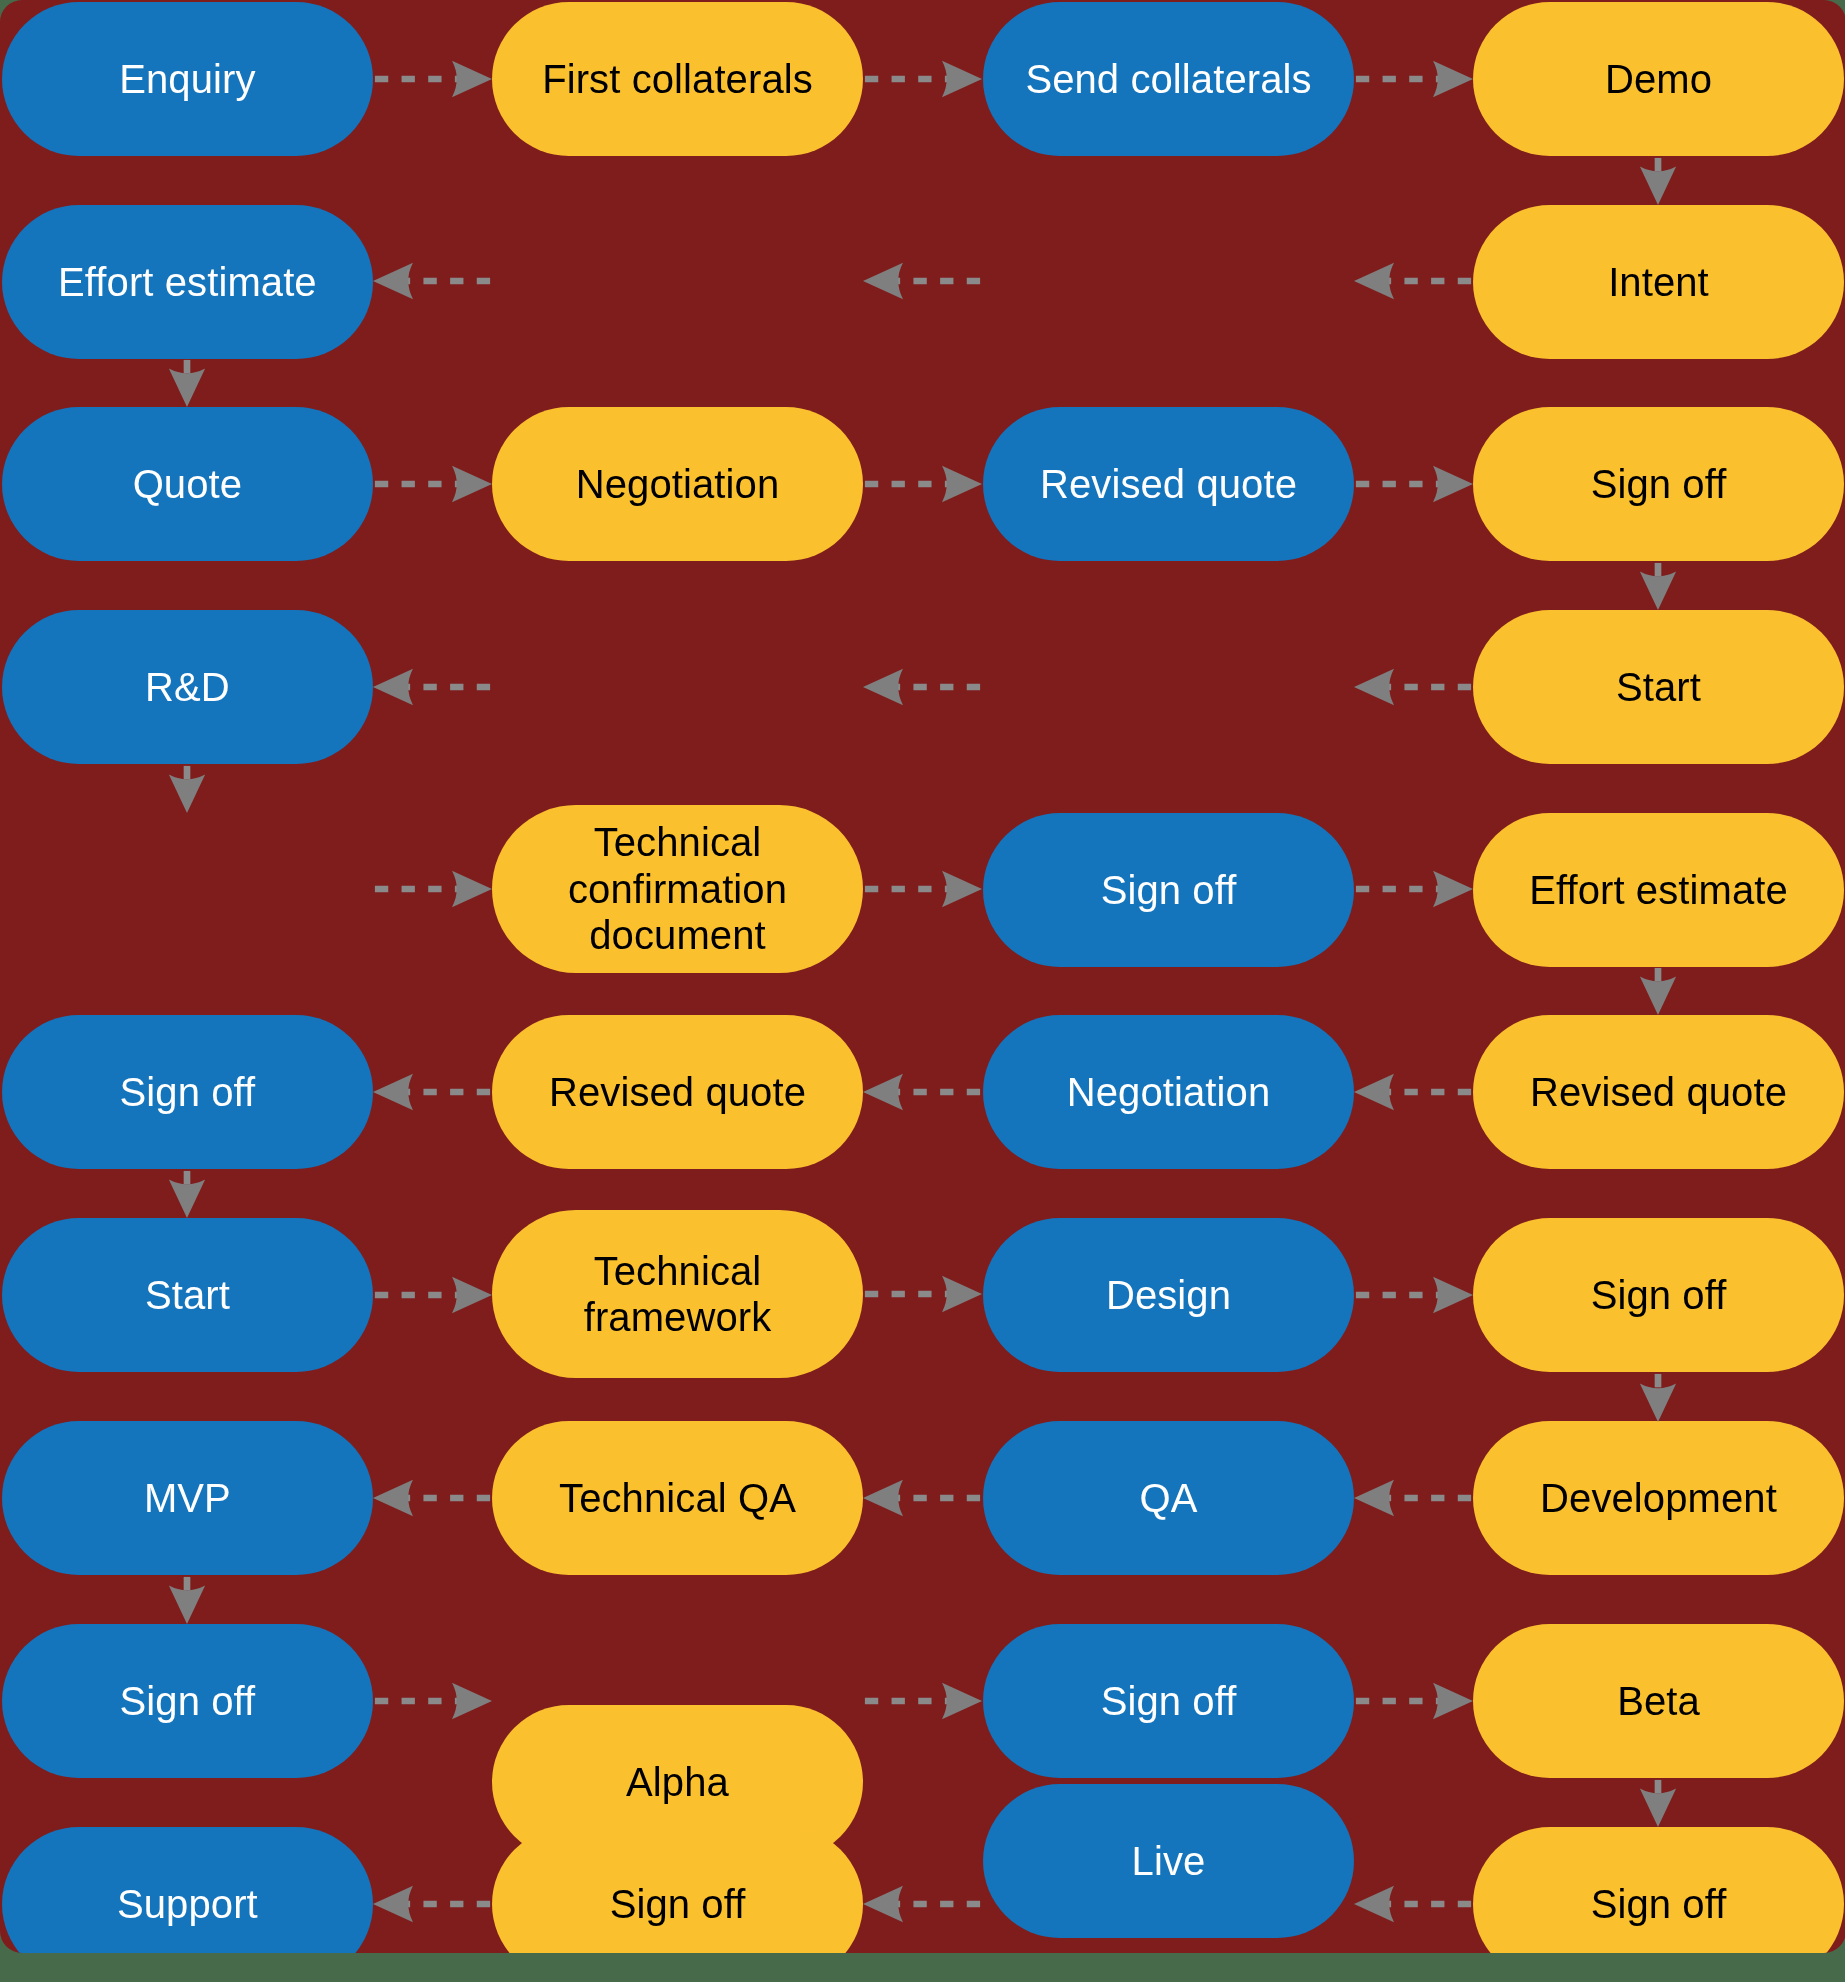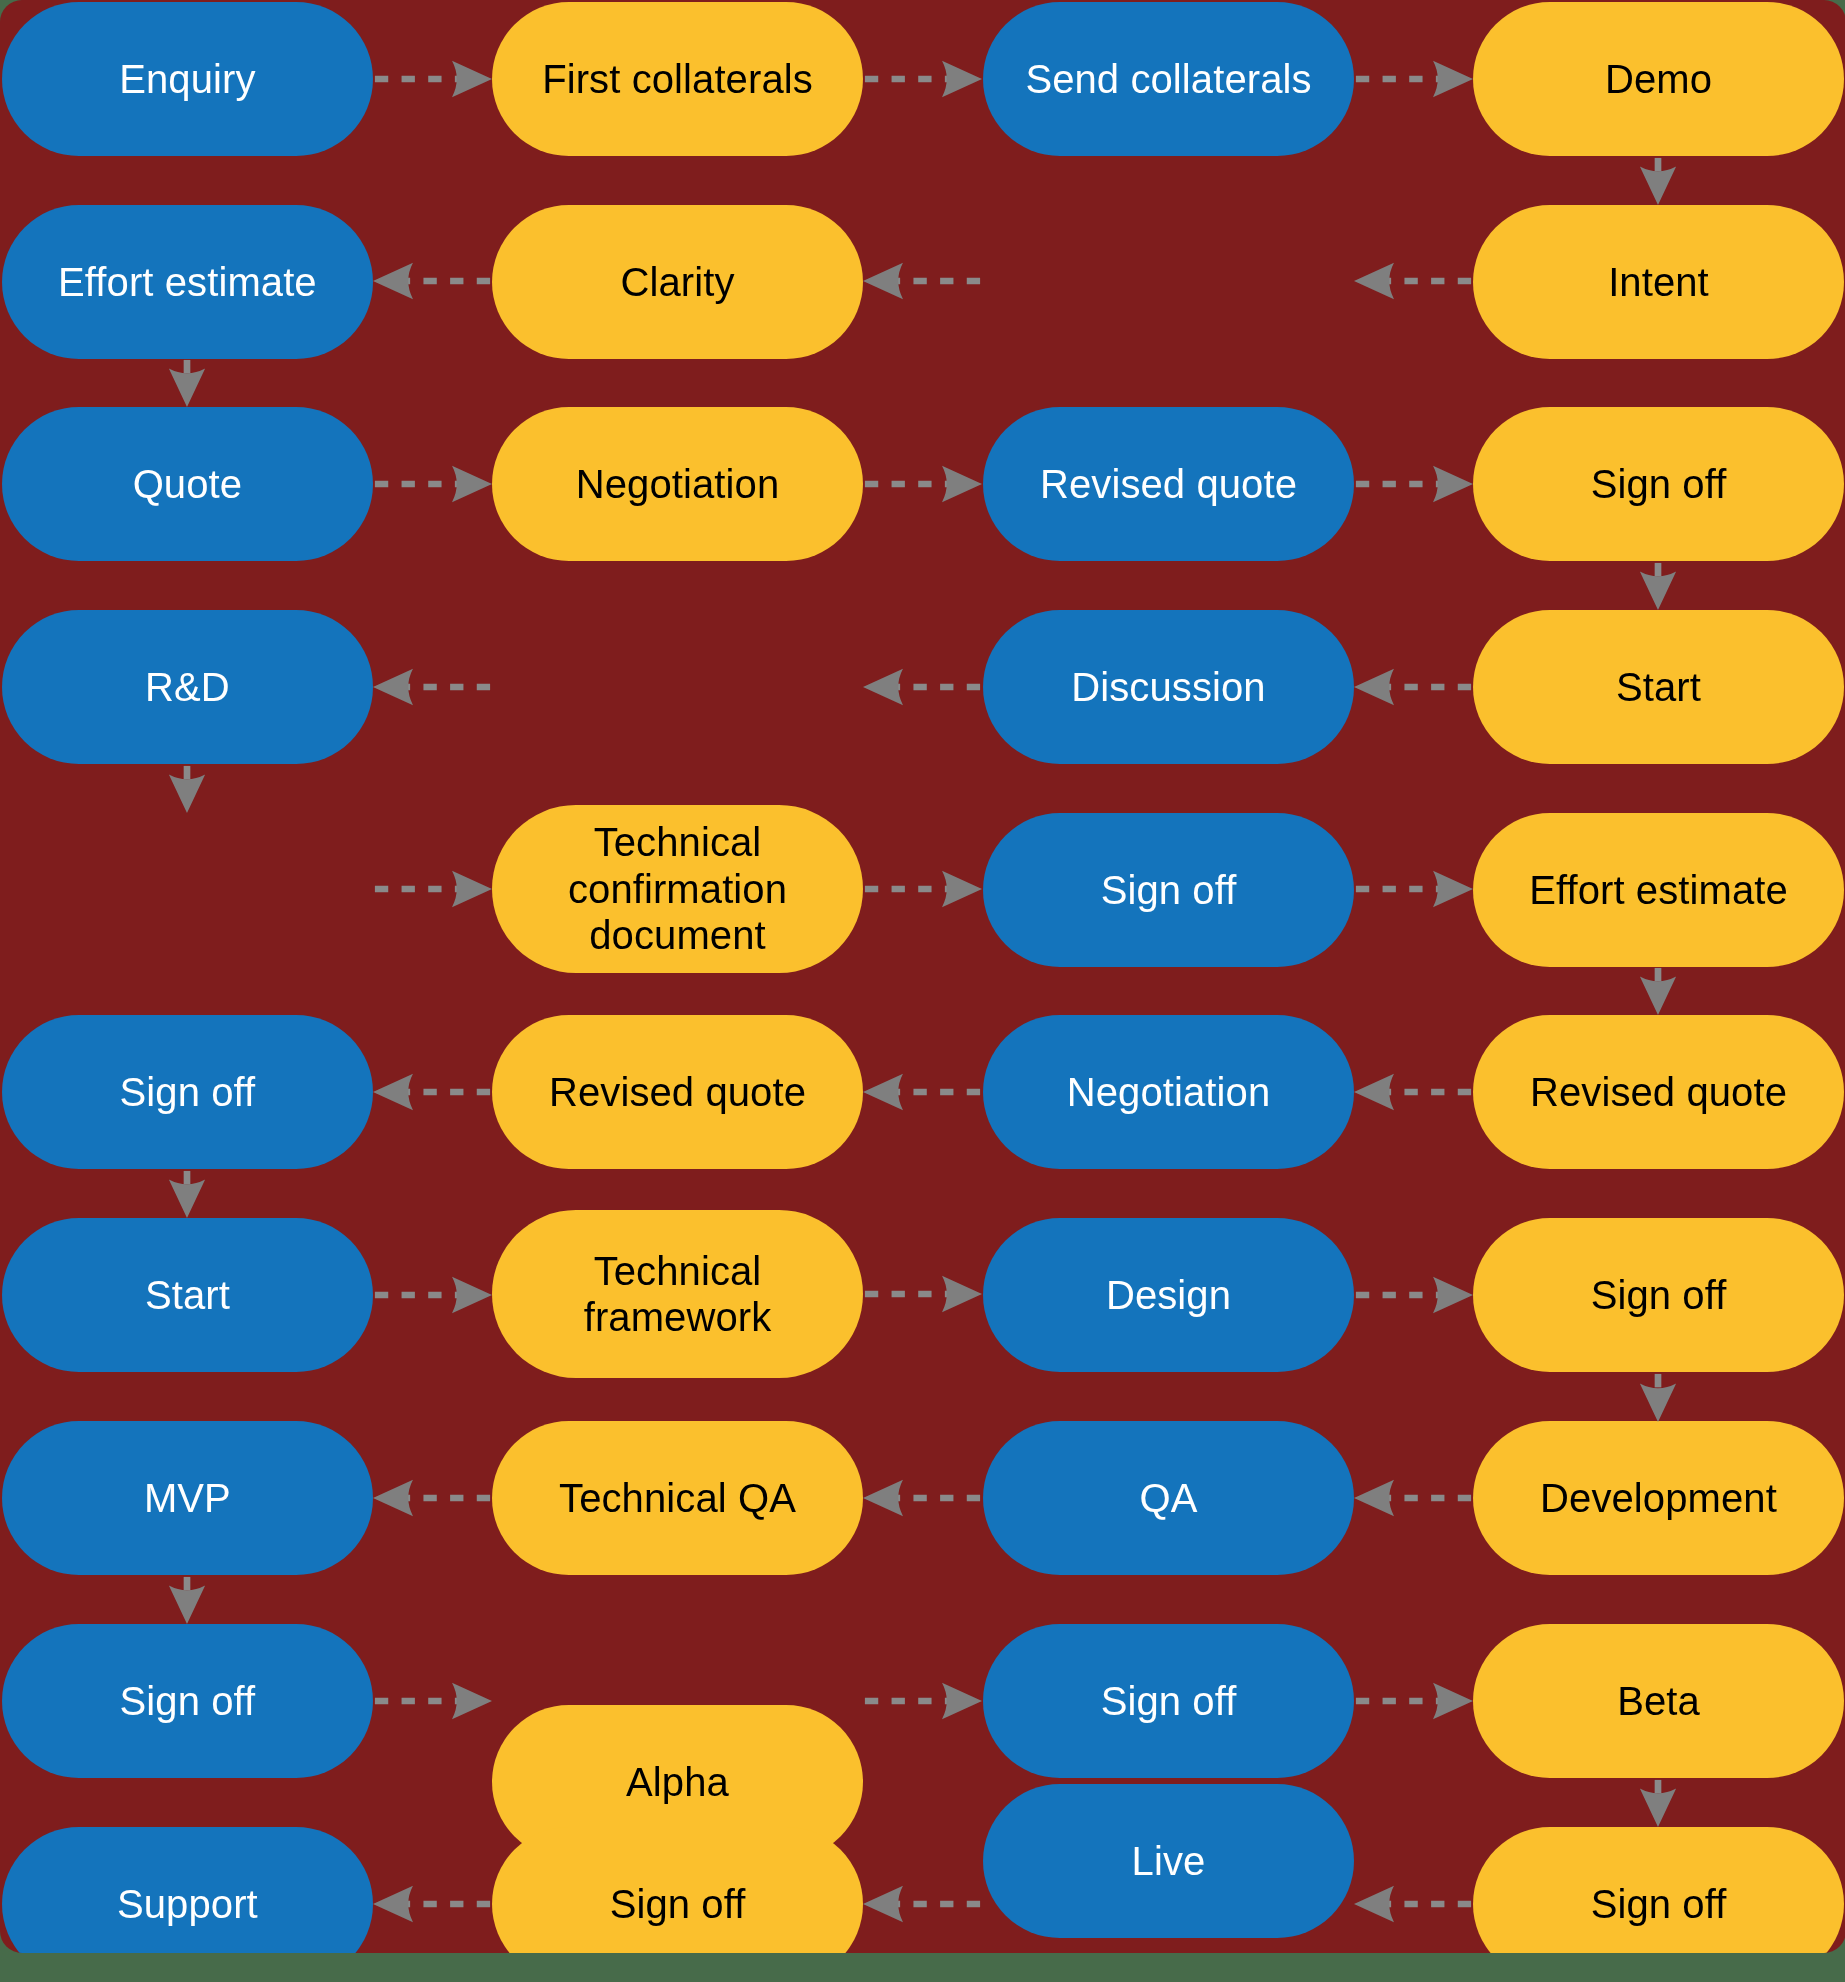--- a/index.html
+++ b/index.html
@@ -56,28 +56,26 @@
 </style>
 </head>
 <body>
 
 <div id="canvas">
     <div class="node blue" style="left: 1.9px; top: 1.9px; width: 371px; height: 154px;">Enquiry</div>
     <div class="node yellow" style="left: 492px; top: 1.9px; width: 371px; height: 154px;">First collaterals</div>
     <div class="node blue" style="left: 983px; top: 1.9px; width: 371px; height: 154px;">Send collaterals</div>
     <div class="node yellow" style="left: 1473px; top: 1.9px; width: 371px; height: 154px;">Demo</div>
     <div class="node blue" style="left: 1.9px; top: 205px; width: 371px; height: 154px;">Effort estimate</div>
-    <div class="node yellow" style="left: 492px; top: 205px; width: 371px; height: 154px;">Clarity</div>
     <div class="node yellow" style="left: 1473px; top: 205px; width: 371px; height: 154px;">Intent</div>
     <div class="node blue" style="left: 1.9px; top: 407px; width: 371px; height: 154px;">Quote</div>
     <div class="node yellow" style="left: 492px; top: 407px; width: 371px; height: 154px;">Negotiation</div>
     <div class="node blue" style="left: 983px; top: 407px; width: 371px; height: 154px;">Revised quote</div>
     <div class="node yellow" style="left: 1473px; top: 407px; width: 371px; height: 154px;">Sign off</div>
     <div class="node blue" style="left: 1.9px; top: 610px; width: 371px; height: 154px;">R&amp;D</div>
-    <div class="node blue" style="left: 983px; top: 610px; width: 371px; height: 154px;">Discussion</div>
     <div class="node yellow" style="left: 1473px; top: 610px; width: 371px; height: 154px;">Start</div>
     <div class="node yellow" style="left: 492px; top: 805px; width: 371px; height: 168px;">Technical
 confirmation
 document</div>
     <div class="node blue" style="left: 983px; top: 813px; width: 371px; height: 154px;">Sign off</div>
     <div class="node yellow" style="left: 1473px; top: 813px; width: 371px; height: 154px;">Effort estimate</div>
     <div class="node blue" style="left: 1.9px; top: 1015px; width: 371px; height: 154px;">Sign off</div>
     <div class="node yellow" style="left: 492px; top: 1015px; width: 371px; height: 154px;">Revised quote</div>
     <div class="node blue" style="left: 983px; top: 1015px; width: 371px; height: 154px;">Negotiation</div>
     <div class="node yellow" style="left: 1473px; top: 1015px; width: 371px; height: 154px;">Revised quote</div>

